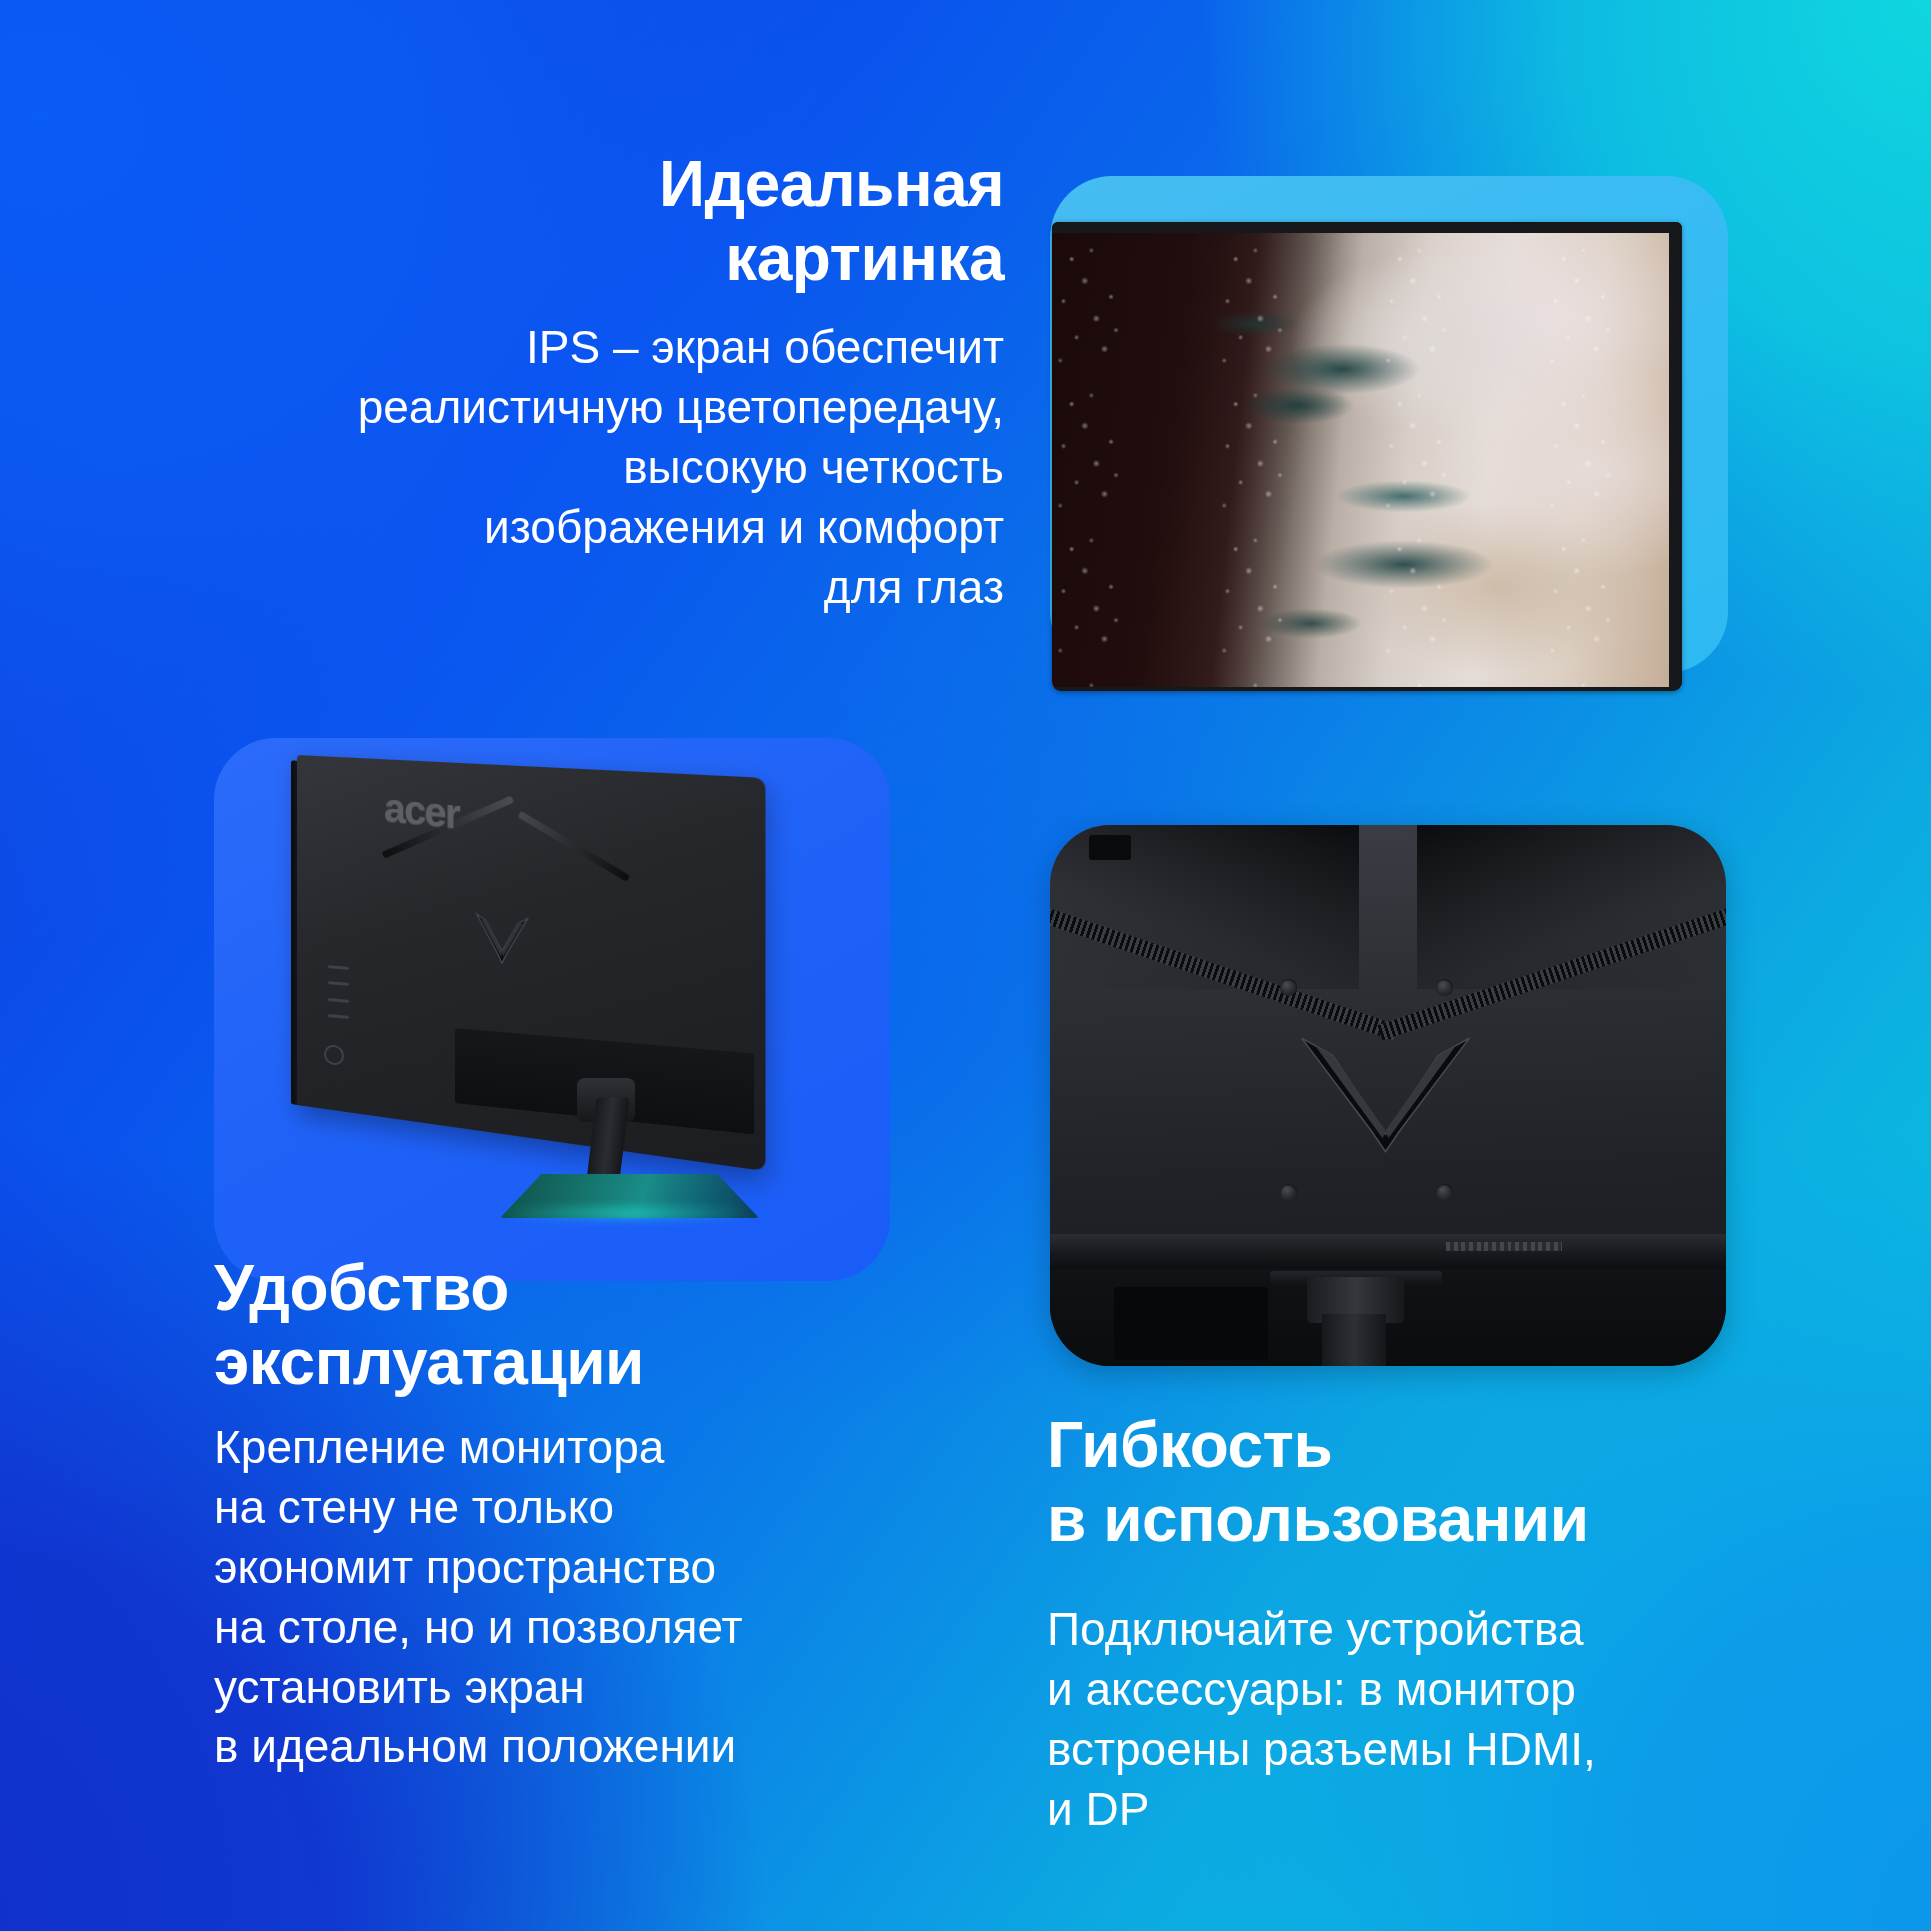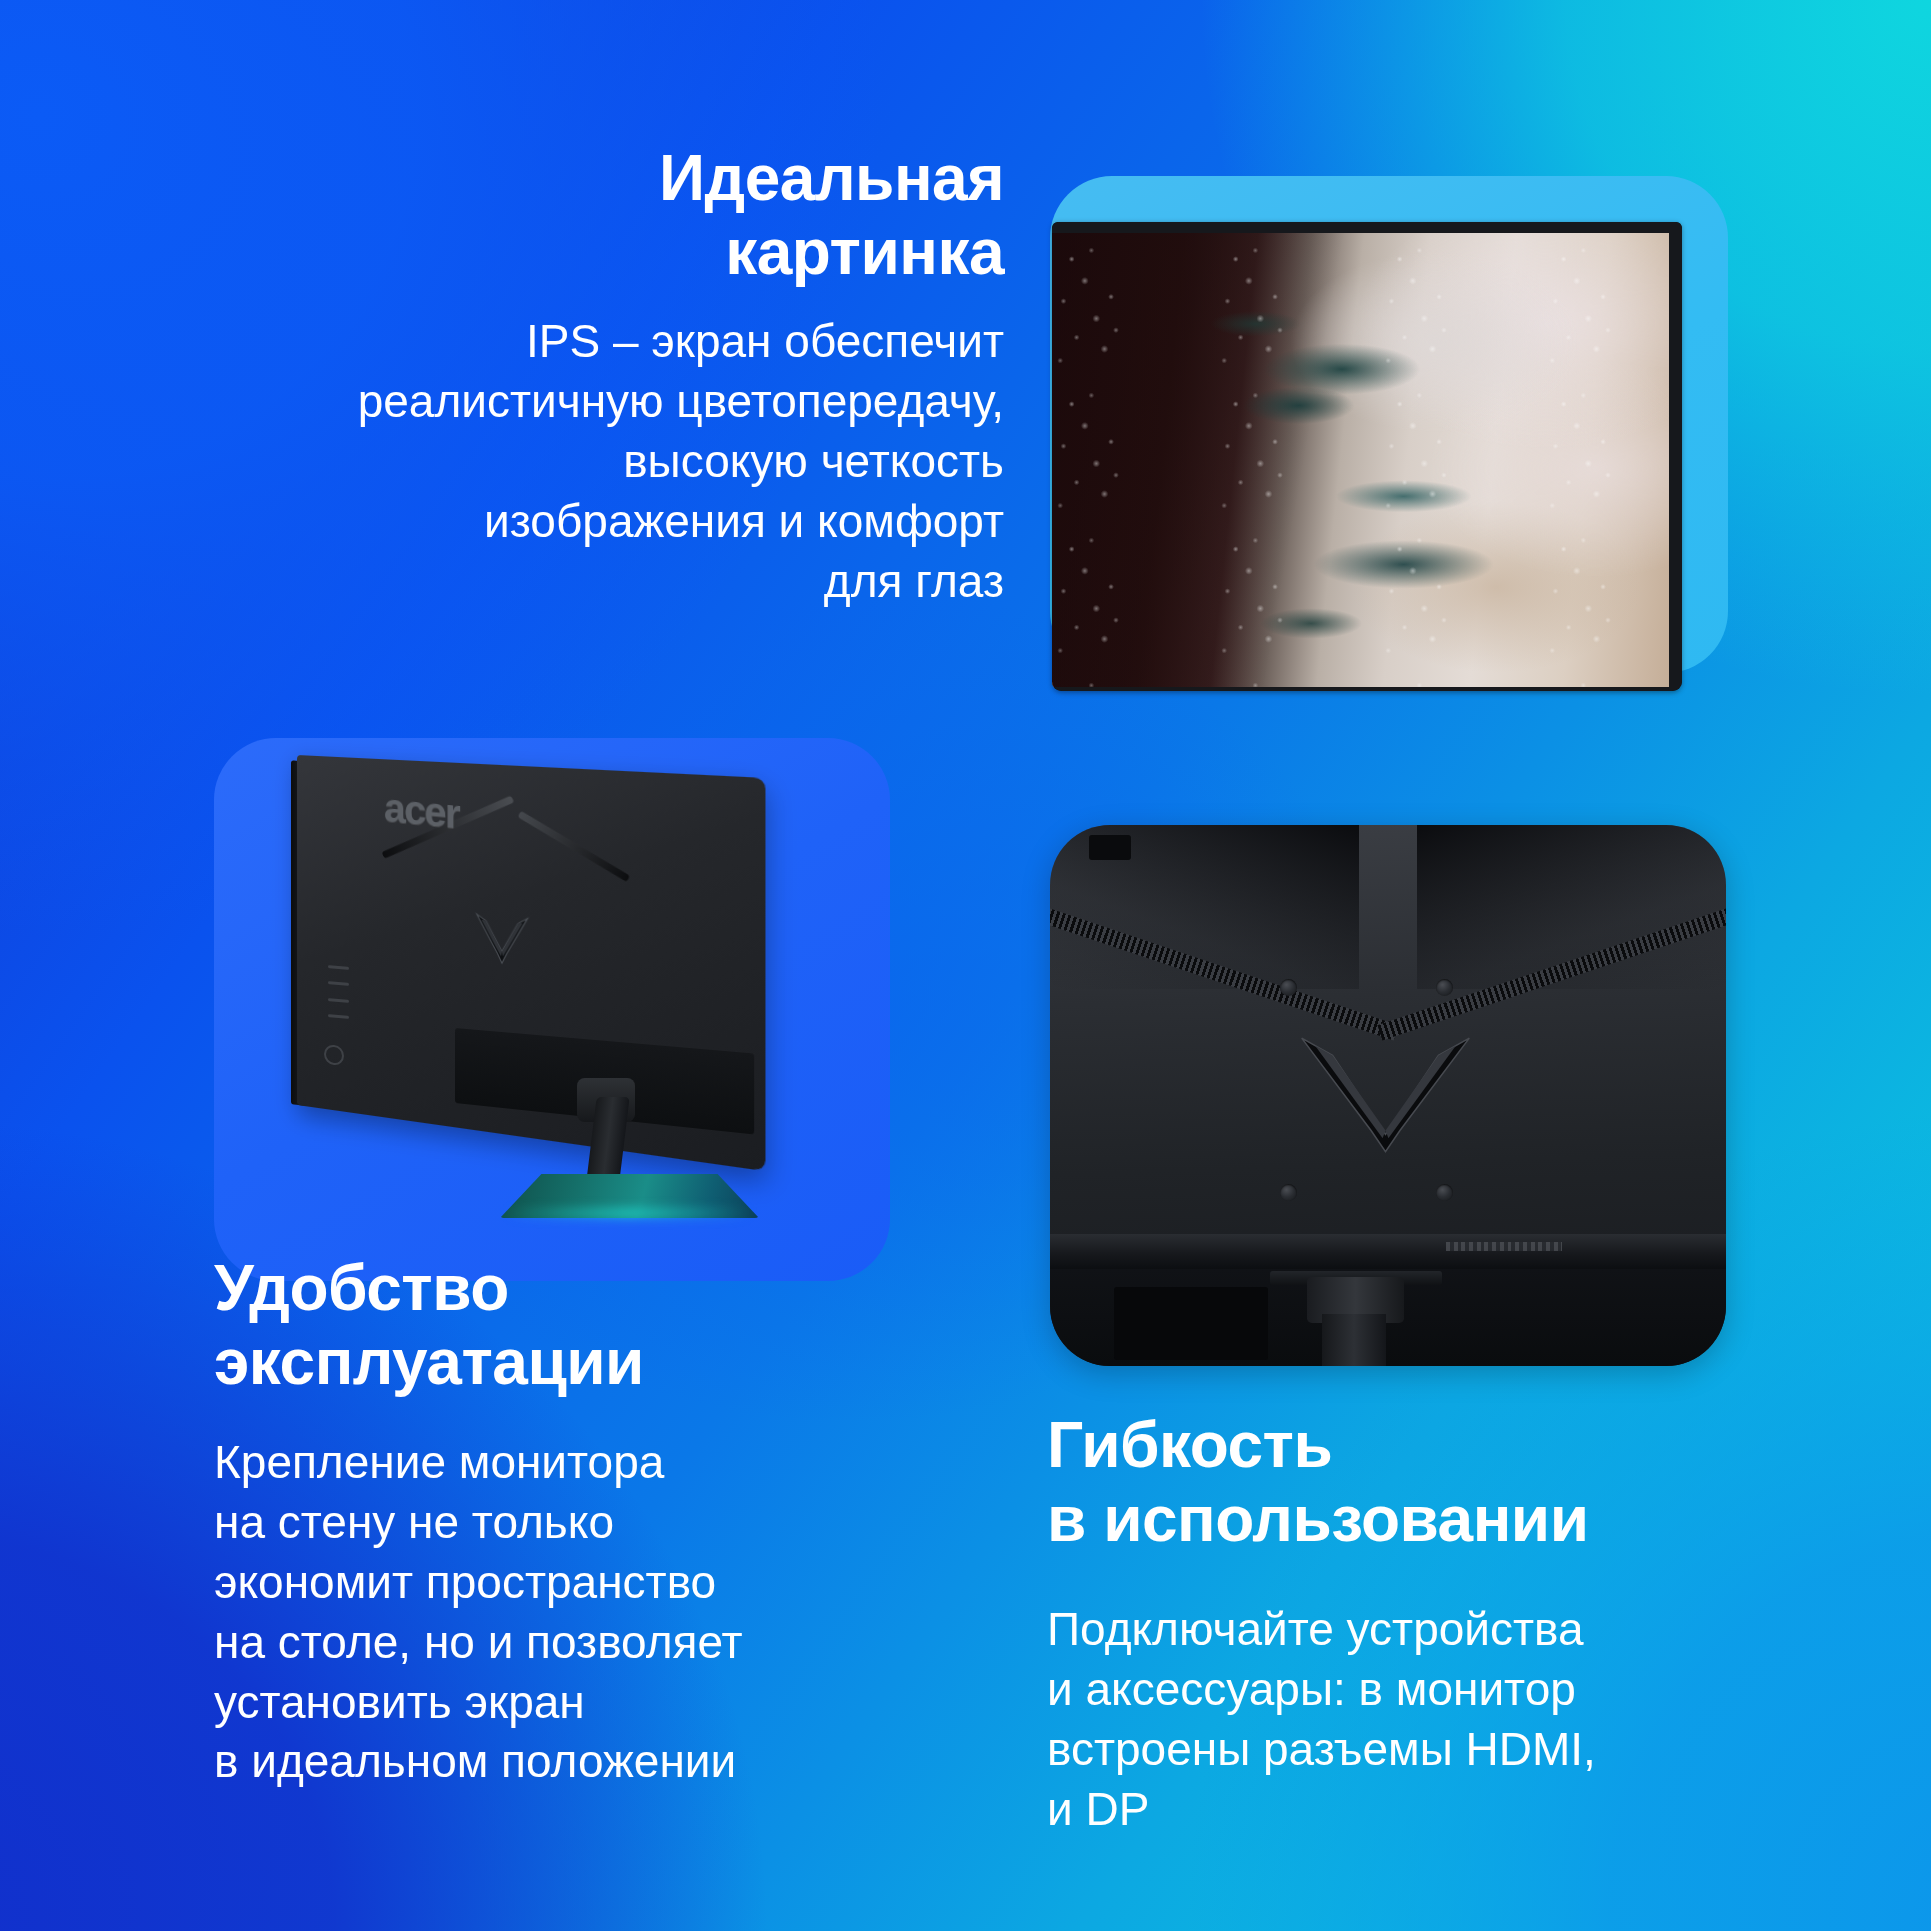--- a/index.html
+++ b/index.html
@@ -47,26 +47,26 @@
   }
   .body{
     font-weight:normal;
     font-size:46px;
     line-height:1.30;
     letter-spacing:0px;
     white-space:pre-line;
   }
 
   
-  #block-picture{left:232px;top:141px;width:772px;text-align:right;}
+  #block-picture{left:232px;top:147px;width:772px;text-align:right;}
   #block-picture .body{margin-top:23px;}
 
   
   #block-usability{left:214px;top:1251px;width:734px;text-align:left;}
-  #block-usability .body{margin-top:34px;}
+  #block-usability .body{margin-top:19px;}
 
   
   #block-flex{left:1047px;top:1408px;width:734px;text-align:left;}
   #block-flex .body{margin-top:44px;}
 
   
   #card-screen{
     position:absolute;left:1050px;top:176px;width:678px;height:497px;
     border-radius:62px;
     background:linear-gradient(155deg,#46BCF2 0%,#33BCF3 55%,#2FB9F2 100%);

